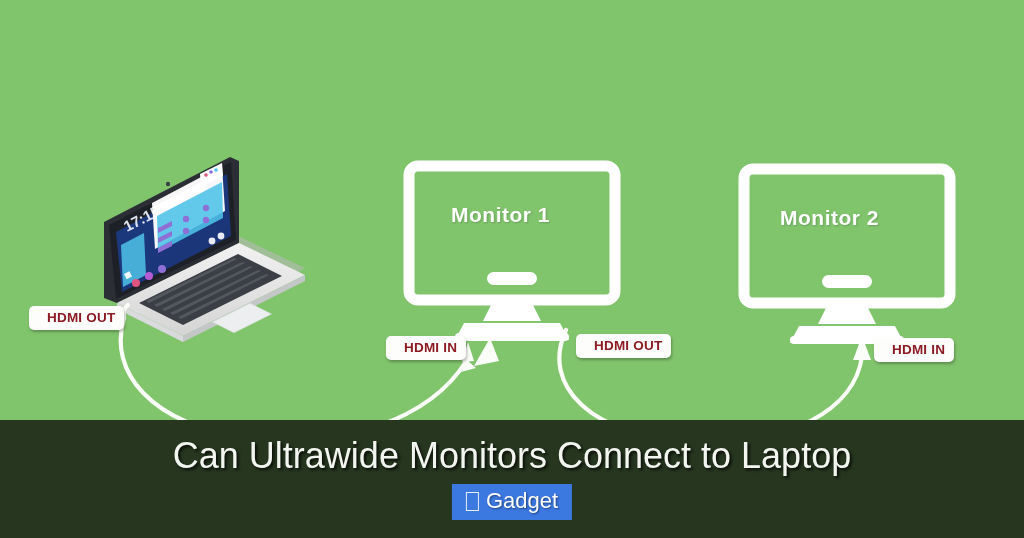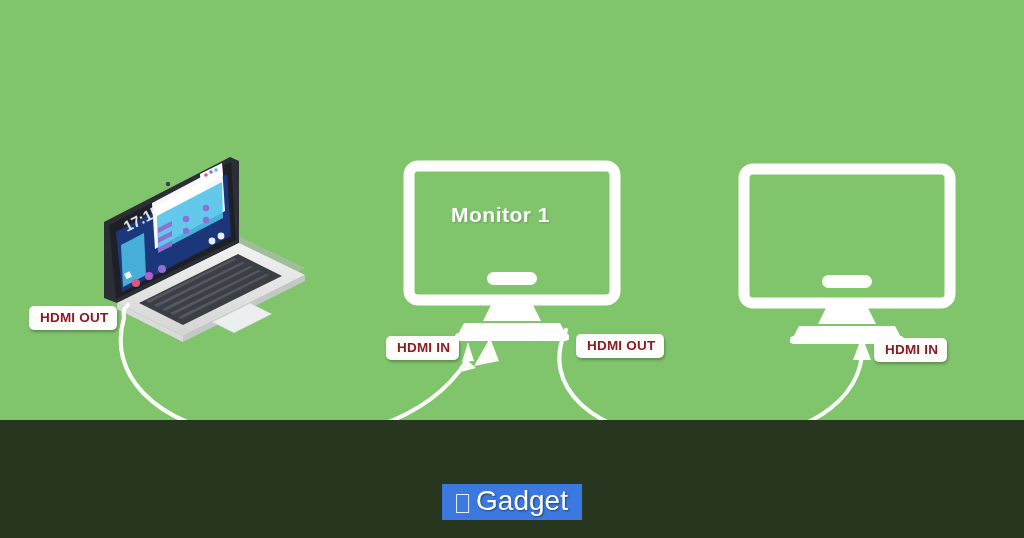--- a/index.html
+++ b/index.html
@@ -24,21 +24,21 @@
     font-size:36px;font-weight:400;letter-spacing:0px;
     color:#f3f5f0;
     text-shadow:2px 2px 3px rgba(0,0,0,0.75);
     z-index:45;
     white-space:nowrap;
   }
   #brand-badge{
     position:absolute;left:50%;top:484px;transform:translateX(-50%);
     background:#3b78e0;
     color:#ffffff;
-    font-size:28px;
+    font-size:22px;
     padding:4px 14px 6px 14px;
     line-height:26px;
     text-shadow:1px 1px 2px rgba(0,0,0,0.45);
     z-index:46;
     white-space:nowrap;
   }
   #brand-badge .tofu{
     display:inline-block;
     width:11px;height:17px;
     border:1.4px solid #e7eefc;
@@ -49,21 +49,21 @@
   
   #art{position:absolute;left:0;top:0;width:1024px;height:538px;z-index:10;}
   
   .hdmi-badge{
     position:absolute;
     background:#fdfdfb;
     color:#8c1b22;
     font-size:13.5px;
     font-weight:bold;
     letter-spacing:0.2px;
-    padding:4px 9px 5px 11px;
+    padding:4px 9px 5px 18px;
     border-radius:5px;
     box-shadow:1px 2px 3px rgba(0,0,0,0.28);
     white-space:nowrap;
     z-index:30;
     line-height:15px;
   }
   #badge-laptop-out{left:29px;top:306px;}
   #badge-m1-in{left:386px;top:336px;}
   #badge-m1-out{left:576px;top:334px;}
   #badge-m2-in{left:874px;top:338px;}
@@ -186,27 +186,29 @@
         <polygon points="214,322 250,304 270,314 234,332" fill="#eceeef"></polygon>
       </g>
 
       <path d="M128,305 C122,310 124,314 124,318" fill="none" stroke="#fbfdf8" stroke-width="4.2" stroke-linecap="round"></path>
 
     </g>
   </svg>
 
   <div class="monitor-label" id="label-monitor-1">Monitor 1</div>
 
+  <div class="monitor-label" id="label-monitor-2">Monitor 2</div>
 
   <div class="hdmi-badge" id="badge-laptop-out">HDMI OUT</div>
 
   <div class="hdmi-badge" id="badge-m1-in">HDMI IN</div>
 
   <div class="hdmi-badge" id="badge-m1-out">HDMI OUT</div>
 
   <div class="hdmi-badge" id="badge-m2-in">HDMI IN</div>
 
   <div id="caption-band"></div>
 
+  <div id="page-title">Can Ultrawide Monitors Connect to Laptop</div>
 
   <div id="brand-badge"><span class="tofu"></span><span>Gadget</span></div>
 
 </div>
 
 </body></html>

